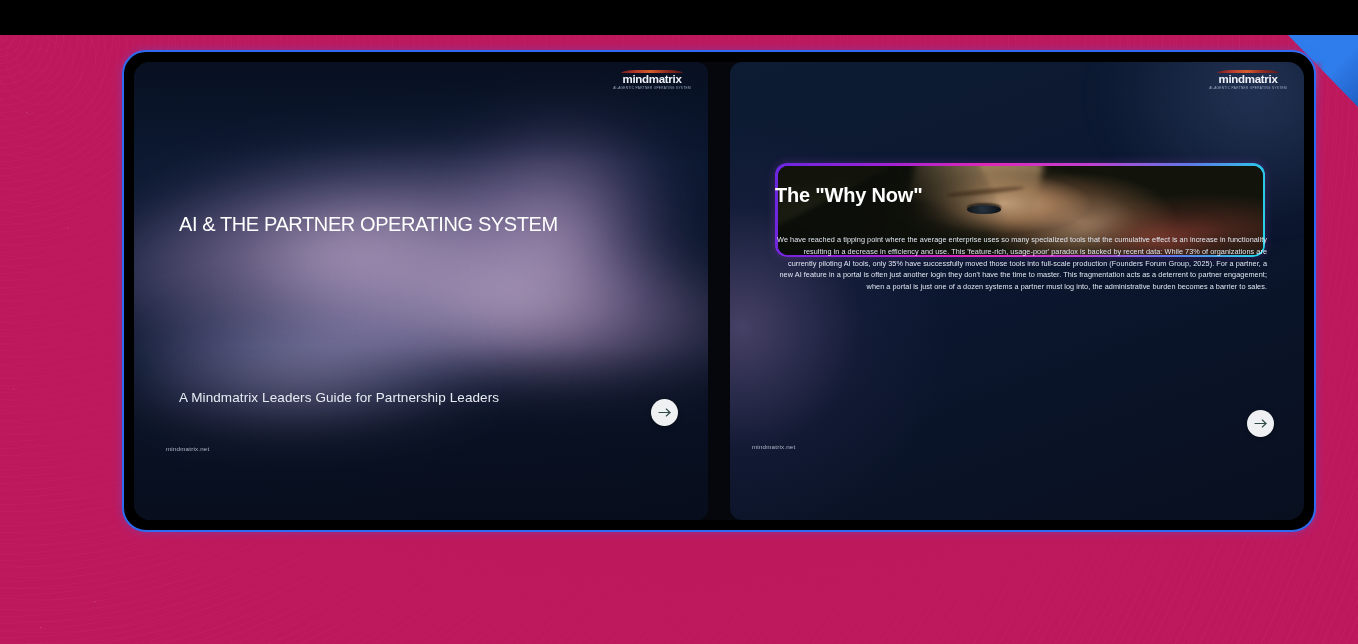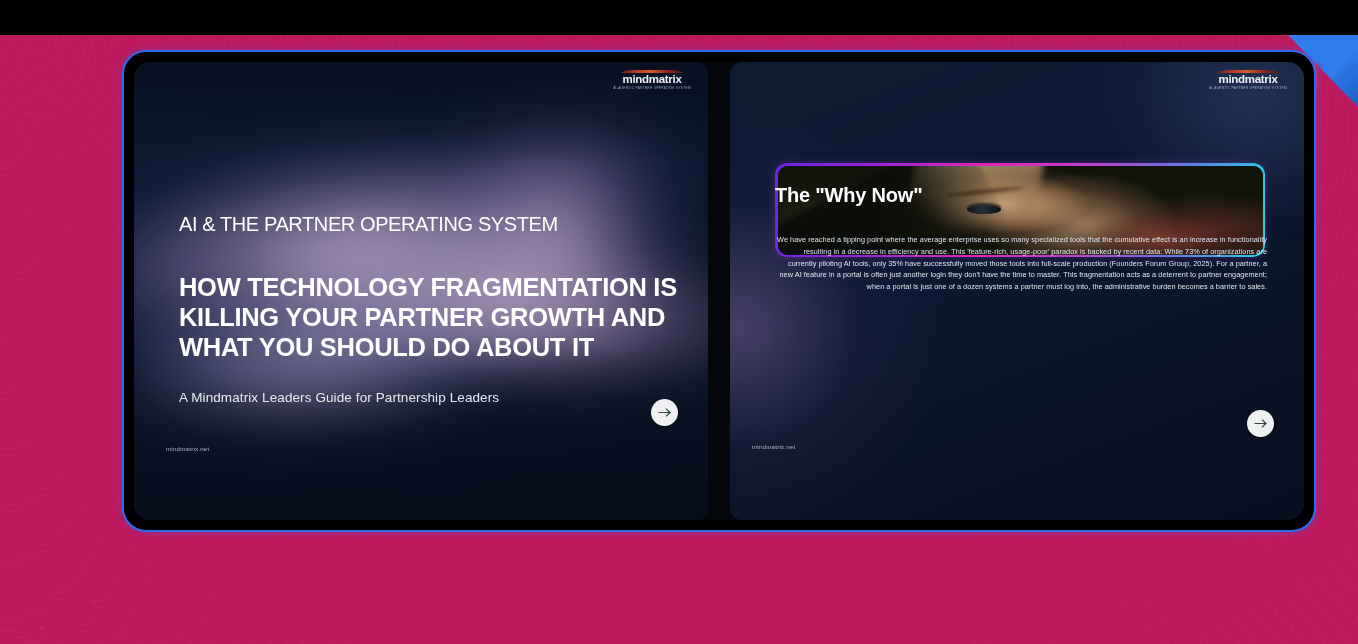--- a/index.html
+++ b/index.html
@@ -351,21 +351,20 @@
         <div class="wave wave-e"></div>
         <div class="vignette-left"></div>
 
         <div class="logo" style="right:22px; top:8px;">
           <div class="logo-arc"></div>
           <div class="logo-word">mindmatrix</div>
           <div class="logo-tag">AI-AGENTIC PARTNER OPERATING SYSTEM</div>
         </div>
 
         <h1 class="l-title">AI &amp; THE PARTNER OPERATING SYSTEM</h1>
-        <h2 class="l-subtitle">HOW TECHNOLOGY FRAGMENTATION IS KILLING YOUR PARTNER GROWTH AND WHAT YOU SHOULD DO ABOUT IT</h2>
         <p class="l-kicker">A Mindmatrix Leaders Guide for Partnership Leaders</p>
 
         <div class="footer-url" style="left:32px; bottom:68px;">mindmatrix.net</div>
 
         <div class="next-btn" style="right:30px; bottom:94px;">
           <svg width="14" height="11" viewBox="0 0 14 11" fill="none">
             <path d="M1 5.5 H12" stroke="#2f4a45" stroke-width="1.1" stroke-linecap="round"></path>
             <path d="M8.3 2 L12 5.5 L8.3 9" stroke="#2f4a45" stroke-width="1.1" stroke-linecap="round" stroke-linejoin="round" fill="none"></path>
           </svg>
         </div>

